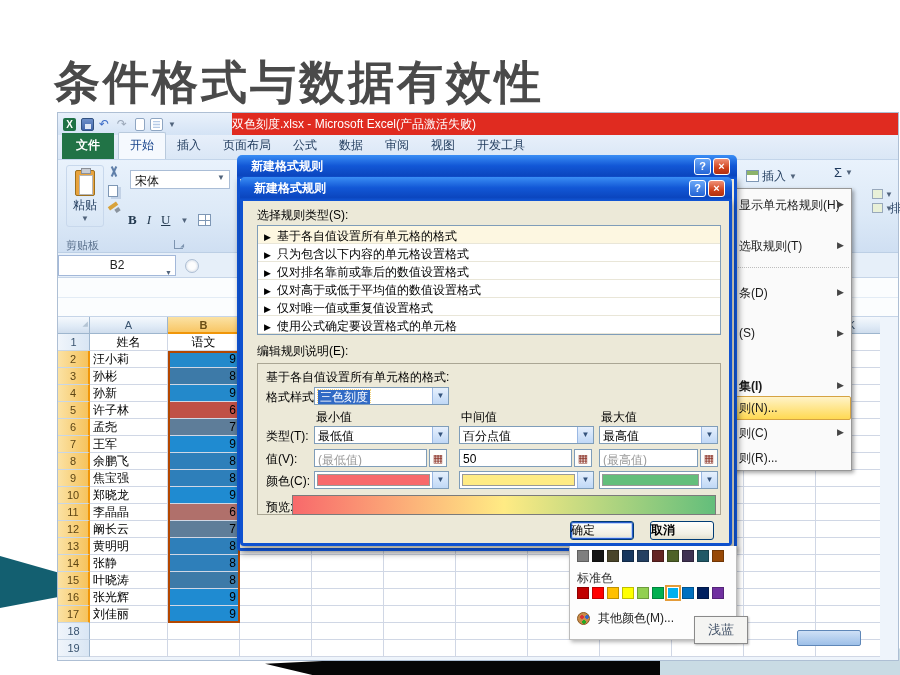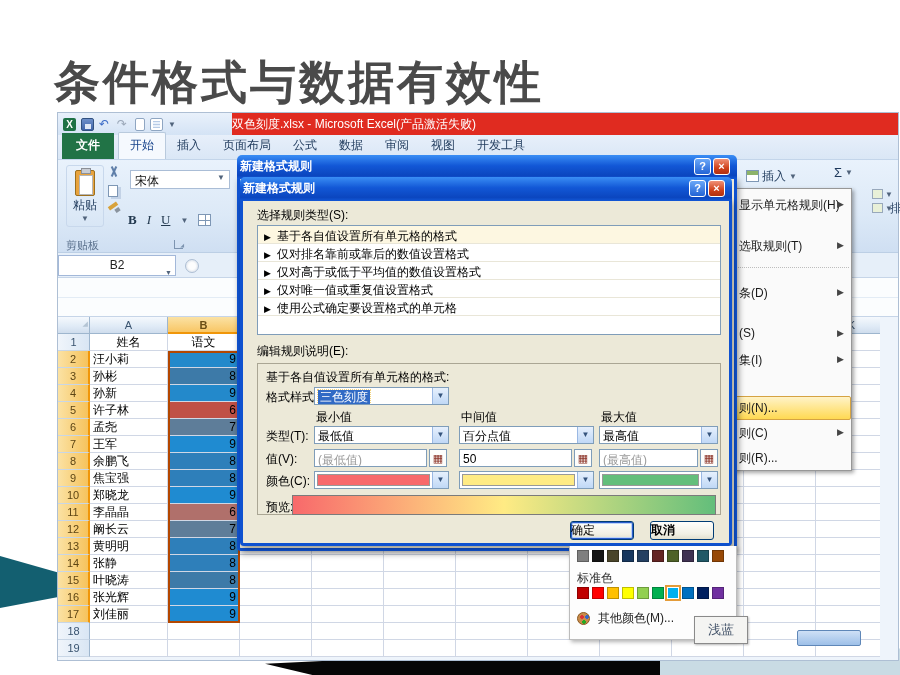--- a/index.html
+++ b/index.html
@@ -121,21 +121,21 @@
   .cfitem .arrow { position:absolute; right:7px; top:2px; font-size:9px; color:#444; }
   .cfsep { position:absolute; left:4px; width:128px; border-top:1px dotted #bdbdbd; }
   .cfhl { position:absolute; left:2px; width:132px; height:24px; border:1px solid #d5a343; border-radius:2px;
     background:linear-gradient(#fff3c8,#ffd952); }
 
   
   .xp-dlg { position:absolute; border:3px solid #0f52d0; border-top:none; background:#ece9d8;
     border-radius:0 0 4px 4px; box-shadow:2px 3px 6px rgba(0,0,0,.35); }
   .xp-title { position:absolute; left:-3px; right:-3px; top:-22px; height:24px; border-radius:5px 5px 0 0;
     background:linear-gradient(180deg,#3a8ef5 0%,#1257d6 45%,#0b46bf 85%,#1257d6 100%);
-    color:#fff; font-size:12px; font-weight:bold; line-height:23px; padding-left:3px;font-family:Liberation Serif, serif; }
+    color:#fff; font-size:12px; font-weight:bold; line-height:23px; padding-left:14px;font-family:Liberation Serif, serif; }
   .xp-btns { position:absolute; right:4px; top:-19px; display:flex; gap:2px; }
   .xp-b { width:17px; height:17px; border:1px solid #fff; border-radius:3px; color:#fff; font-size:11px;
     font-weight:bold; text-align:center; line-height:15px; }
   .xp-help { background:linear-gradient(#6aa7f8,#2263d5); }
   .xp-close { background:linear-gradient(#f09177,#d0421b 60%,#b03010); }
   .dlg-back { left:237px; top:177px; width:500px; height:374px; z-index:3; }
   .dlg-main { left:240px; top:199px; width:492px; height:347px; z-index:4; }
 
   .dlg-label { position:absolute; font-size:12px; color:#000; }
   .rule-list { position:absolute; left:14px; top:26px; width:464px; height:110px; background:#fff;
@@ -552,21 +552,21 @@
       </div>
     <div class="sel-rect" style="left:110px;top:238px;position:absolute;"></div>
   </div>
 
   <div class="cfmenu" id="cfmenu">
       <div class="cfsep" style="top: 78px;"></div>
       <div class="cfitem" style="top: 8px;">显示单元格规则(H)<span class="arrow">▶</span></div>
       <div class="cfitem" style="top: 49px;">选取规则(T)<span class="arrow">▶</span></div>
       <div class="cfitem" style="top: 96px;">条(D)<span class="arrow">▶</span></div>
       <div class="cfitem" style="top: 137px;">(S)<span class="arrow">▶</span></div>
-      <div class="cfitem" style="top: 163px;">集(I)<span class="arrow">▶</span></div>
+      <div class="cfitem" style="top: 189px; font-weight: bold;">集(I)<span class="arrow">▶</span></div>
       <div class="cfhl" style="top: 207px;"></div>
       <div class="cfitem" style="top: 211px;">则(N)...</div>
       <div class="cfitem" style="top: 236px;">则(C)<span class="arrow">▶</span></div>
       <div class="cfitem" style="top: 261px;">则(R)...</div>
     </div>
 
   <div class="xp-dlg dlg-back">
     <div class="xp-title">新建格式规则</div>
     <div class="xp-btns">
       <div class="xp-b xp-help">?</div>
@@ -577,20 +577,21 @@
   <div class="xp-dlg dlg-main">
     <div class="xp-title">新建格式规则</div>
     <div class="xp-btns">
       <div class="xp-b xp-help">?</div>
       <div class="xp-b xp-close">×</div>
     </div>
 
     <div class="dlg-label" style="left:14px;top:8px;">选择规则类型(S):</div>
     <div class="rule-list" id="rulelist">
         <div class="rule-item rule-sel"><span class="blt">▶</span>基于各自值设置所有单元格的格式</div>
+        <div class="rule-item"><span class="blt">▶</span>只为包含以下内容的单元格设置格式</div>
         <div class="rule-item"><span class="blt">▶</span>仅对排名靠前或靠后的数值设置格式</div>
         <div class="rule-item"><span class="blt">▶</span>仅对高于或低于平均值的数值设置格式</div>
         <div class="rule-item"><span class="blt">▶</span>仅对唯一值或重复值设置格式</div>
         <div class="rule-item"><span class="blt">▶</span>使用公式确定要设置格式的单元格</div>
       </div>
     <div class="dlg-label" style="left:14px;top:144px;">编辑规则说明(E):</div>
 
     <div class="groupbox">
       <div class="dlg-label" style="left:8px;top:5px;">基于各自值设置所有单元格的格式:</div>
       <div class="dlg-label" style="left:8px;top:25px;">格式样式(O):</div>

